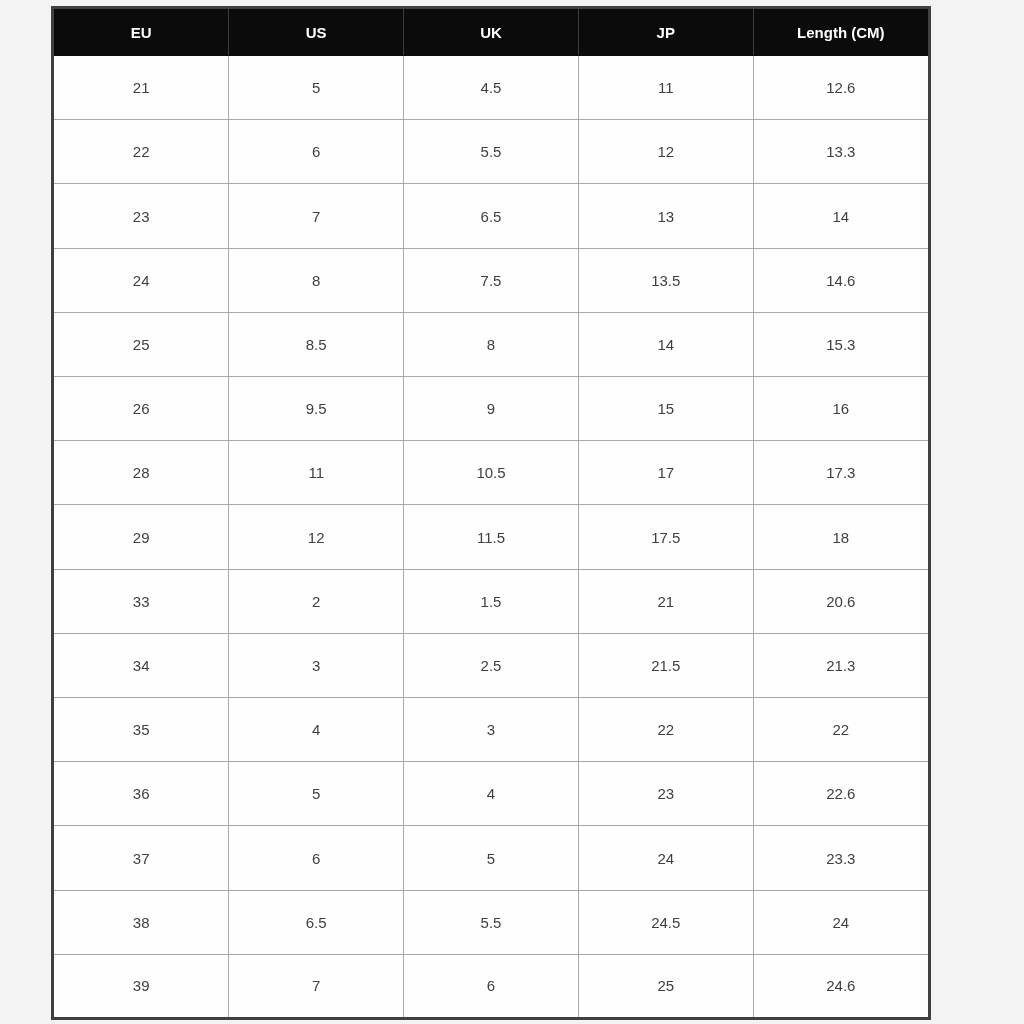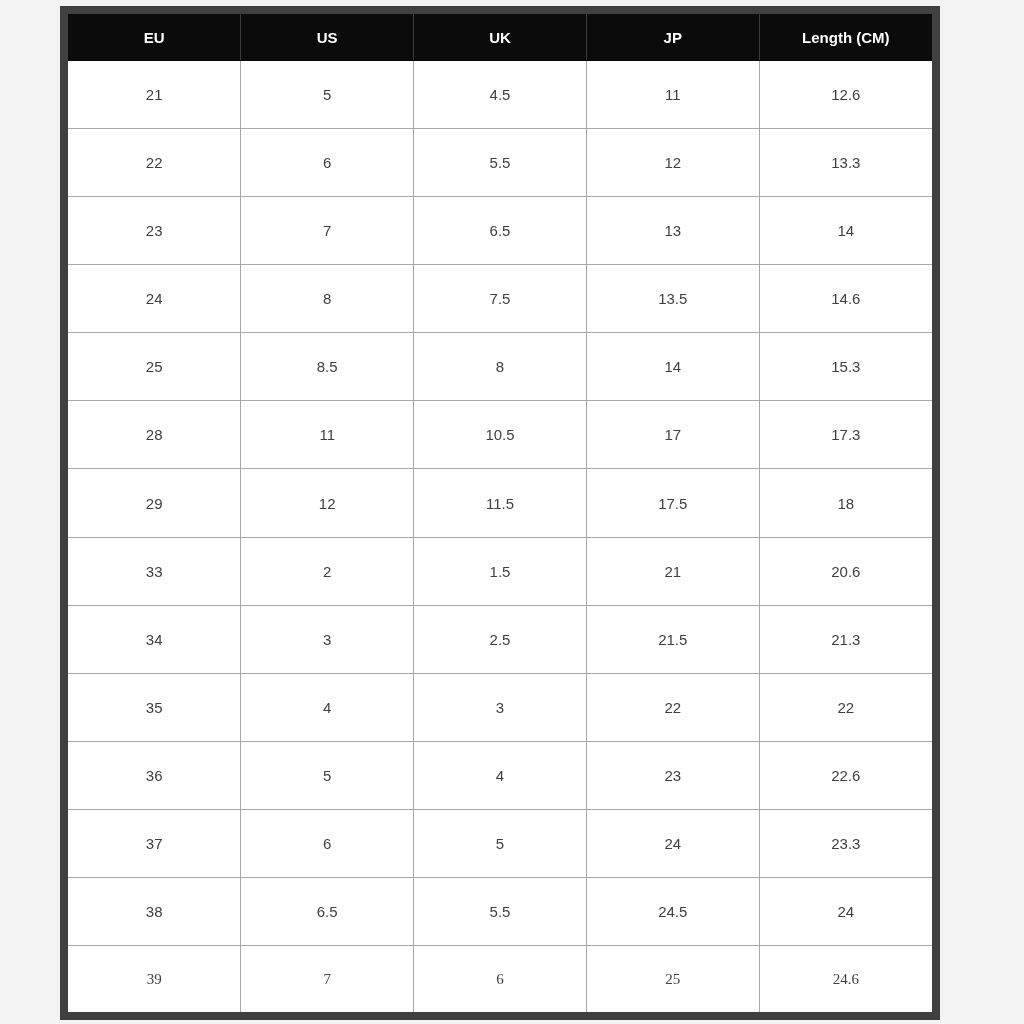--- a/index.html
+++ b/index.html
@@ -5,26 +5,26 @@
   html, body {
     margin: 0;
     padding: 0;
     width: 1024px;
     height: 1024px;
     background: #f3f3f3;
     font-family: "Liberation Sans", sans-serif;
   }
   .table-frame {
     position: absolute;
-    left: 60px;
+    left: 51px;
     top: 6px;
     width: 880px;
     height: 1014px;
     box-sizing: border-box;
-    border: 8px solid #404040;
+    border: 3px solid #404040;
     background: #ffffff;
   }
   table.size-table {
     width: 100%;
     height: 100%;
     border-collapse: collapse;
     table-layout: fixed;
   }
   table.size-table th {
     background: #0b0b0b;
@@ -44,21 +44,21 @@
     background: #fefefe;
     color: #3f3f3f;
     font-size: 15px;
     font-weight: 400;
     text-align: center;
     vertical-align: middle;
     border: 1px solid #a8a8a8;
   }
   table.size-table td:first-child { border-left: none; }
   table.size-table td:last-child  { border-right: none; }
-  table.size-table tr:last-child td { border-bottom: none; font-family: Liberation Serif, serif; }
+  table.size-table tr:last-child td { border-bottom: none; }
 </style>
 </head>
 <body>
 
 <div class="table-frame">
   <table class="size-table">
     <thead>
       <tr>
           <th>EU</th>
           <th>US</th>
@@ -95,20 +95,27 @@
           <td>7.5</td>
           <td>13.5</td>
           <td>14.6</td>
         </tr>
         <tr>
           <td>25</td>
           <td>8.5</td>
           <td>8</td>
           <td>14</td>
           <td>15.3</td>
+        </tr>
+        <tr>
+          <td>26</td>
+          <td>9.5</td>
+          <td>9</td>
+          <td>15</td>
+          <td>16</td>
         </tr>
         <tr>
           <td>28</td>
           <td>11</td>
           <td>10.5</td>
           <td>17</td>
           <td>17.3</td>
         </tr>
         <tr>
           <td>29</td>

